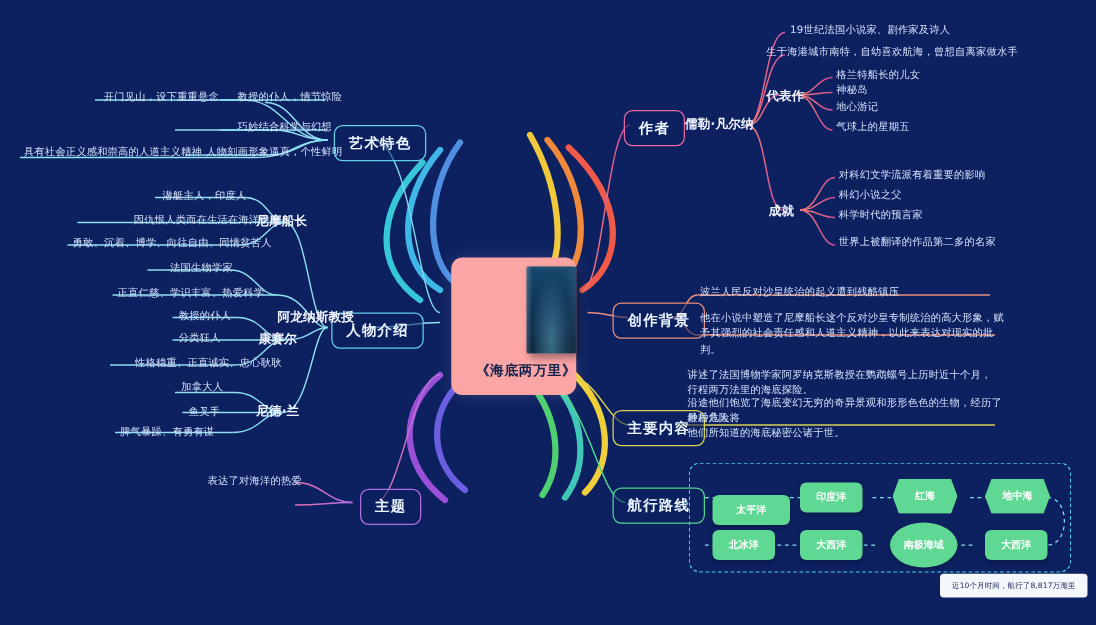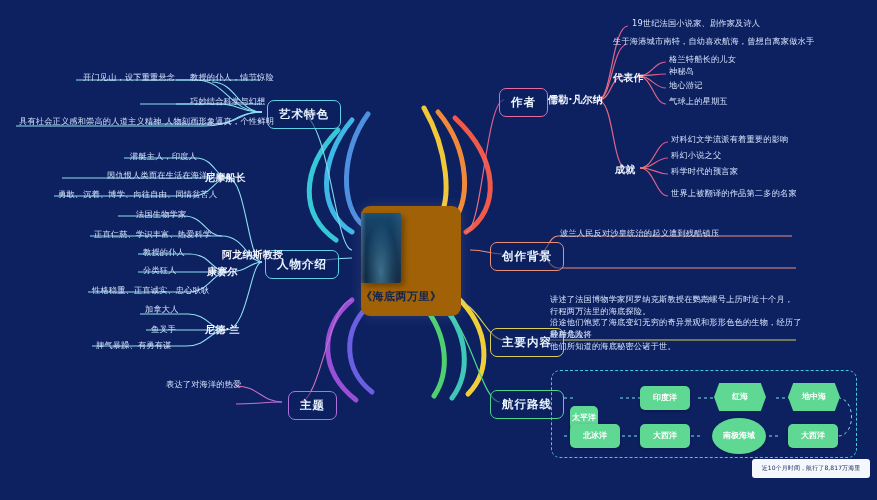--- a/index.html
+++ b/index.html
@@ -33,22 +33,22 @@
   .lbl{
     position:absolute;font-size:8.2px;color:#d4e2fb;
     white-space:nowrap;line-height:1.45;letter-spacing:.2px;
   }
   .lbl.bold{font-weight:bold;font-size:10px;color:#f0f5ff;}
   .lbl.multi{white-space:normal;line-height:1.5;}
 
   
   #center-card{
     position:absolute;left:361px;top:206px;width:100px;height:110px;
-    background:#a16207;border-radius:9px;
-    display:flex;flex-direction:column;align-items:flex-start;justify-content:flex-start;
+    background:#fca5a5;border-radius:9px;
+    display:flex;flex-direction:column;align-items:flex-end;justify-content:flex-start;
     padding-top:7px;box-sizing:border-box;
     box-shadow:0 0 14px rgba(255,255,255,.12);
     z-index:6;
   }
   #book-cover{
     width:40px;height:70px;border-radius:2px;
     background:
       radial-gradient(ellipse at 50% 85%, rgba(120,200,230,.45) 0%, rgba(10,40,80,0) 60%),
       linear-gradient(180deg,#17496e 0%,#0f3457 45%,#071f36 100%);
     box-shadow:3px 3px 6px rgba(0,0,0,.35), inset -5px 0 7px rgba(255,255,255,.08);
@@ -261,21 +261,21 @@
   <div class="lbl" style="left:66px;top:170px;padding-left:41px;">因仇恨人类而在生活在海洋中</div>
   <div class="lbl" style="left:58px;top:189px;">勇敢、沉着、博学、向往自由、同情贫苦人</div>
 
   <div class="lbl bold" style="left:199px;top:248px;margin-left:23px;">阿龙纳斯教授</div>
   <div class="lbl" style="left:136px;top:209px;">法国生物学家</div>
   <div class="lbl" style="left:94px;top:229px;">正直仁慈、学识丰富、热爱科学</div>
 
   <div class="lbl bold" style="left:207px;top:265px;">康赛尔</div>
   <div class="lbl" style="left:143px;top:247px;">教授的仆人</div>
   <div class="lbl" style="left:143px;top:265px;">分类狂人</div>
-  <div class="lbl" style="left:92px;top:285px;">性格稳重、正直诚实、忠心耿耿</div>
+  <div class="lbl" style="left:108px;top:285px;">性格稳重、正直诚实、忠心耿耿</div>
 
   <div class="lbl bold" style="left:205px;top:323px;">尼德·兰</div>
   <div class="lbl" style="left:145px;top:304px;">加拿大人</div>
   <div class="lbl" style="left:151px;top:324px;">鱼叉手</div>
   <div class="lbl" style="left:96px;top:340px;">脾气暴躁、有勇有谋</div>
 
   <div class="lbl" style="left:166px;top:379px;">表达了对海洋的热爱</div>
 
   <div class="node pill pink" style="left:499px;top:88px;">作者</div>
   <div class="node pill salmon" style="left:490px;top:242px;">创作背景</div>
@@ -292,29 +292,30 @@
   <div class="lbl" style="left:669px;top:80px;">地心游记</div>
   <div class="lbl" style="left:669px;top:96px;">气球上的星期五</div>
 
   <div class="lbl bold" style="left:615px;top:163px;">成就</div>
   <div class="lbl" style="left:671px;top:134px;">对科幻文学流派有着重要的影响</div>
   <div class="lbl" style="left:671px;top:150px;">科幻小说之父</div>
   <div class="lbl" style="left:671px;top:166px;">科学时代的预言家</div>
   <div class="lbl" style="left:671px;top:188px;">世界上被翻译的作品第二多的名家</div>
 
   <div class="lbl" style="left:560px;top:228px;">波兰人民反对沙皇统治的起义遭到残酷镇压</div>
+  <div class="lbl multi" style="left:560px;top:248px;width:245px;">他在小说中塑造了尼摩船长这个反对沙皇专制统治的高大形象，赋予其强烈的社会责任感和人道主义精神，以此来表达对现实的批判。</div>
 
   <div class="lbl multi" style="left:550px;top:316px;width:252px;">沿途他们饱览了海底变幻无穷的奇异景观和形形色色的生物，经历了种种危险。</div>
   <div class="lbl multi" style="left:550px;top:293px;width:250px;">讲述了法国博物学家阿罗纳克斯教授在鹦鹉螺号上历时近十个月，行程两万法里的海底探险。</div>
   <div class="lbl" style="left:550px;top:329px;">最后几人将</div>
   <div class="lbl" style="left:550px;top:341px;">他们所知道的海底秘密公诸于世。</div>
 
   <div id="route-box"></div>
 
-  <div class="route-node" style="left:570px;top:406px;width:28px;height:24px;">太平洋</div>
+  <div class="route-node" style="left:570px;top:396px;width:62px;height:24px;">太平洋</div>
   <div class="route-node" style="left:640px;top:386px;width:50px;height:24px;">印度洋</div>
   <div class="route-node hex" style="left:714px;top:383px;width:52px;height:28px;">红海</div>
   <div class="route-node hex" style="left:788px;top:383px;width:52px;height:28px;">地中海</div>
 
   <div class="route-node" style="left:570px;top:424px;width:50px;height:24px;">北冰洋</div>
   <div class="route-node" style="left:640px;top:424px;width:50px;height:24px;">大西洋</div>
   <div class="route-node oval" style="left:712px;top:418px;width:54px;height:36px;">南极海域</div>
   <div class="route-node" style="left:788px;top:424px;width:50px;height:24px;">大西洋</div>
 
   <div id="route-caption">近10个月时间，航行了8,817万海里</div>

